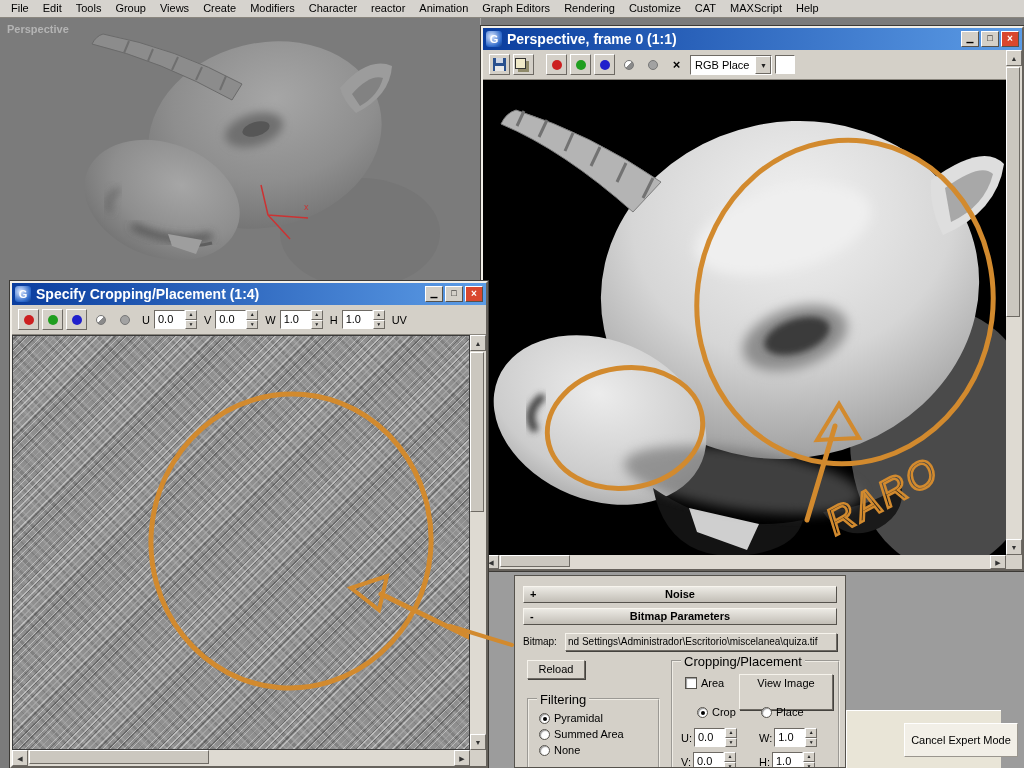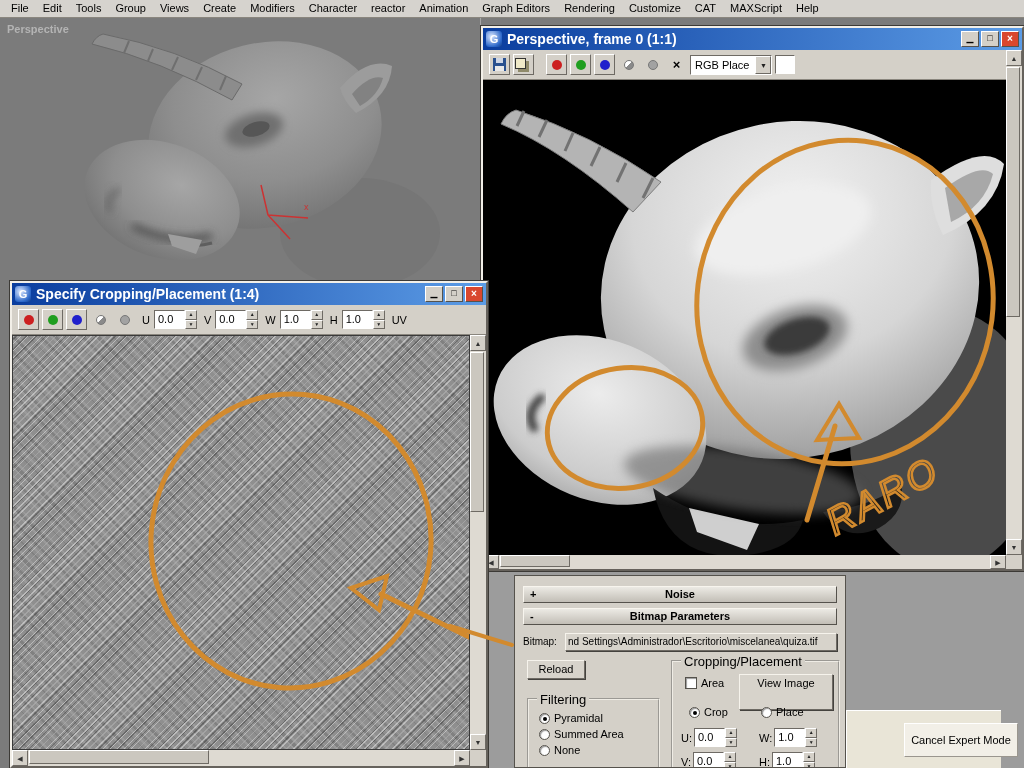--- a/index.html
+++ b/index.html
@@ -406,21 +406,21 @@
       </label>
     </div>
 
     <div class="group-box gb-cropping">
       <span class="gb-title">Cropping/Placement</span>
       <label class="check-row" style="left:12px; top:15px;">
         <span class="checkbox"></span>
         <span>Area</span>
       </label>
       <span class="btn view-image-btn">View Image</span>
-      <label class="radio-row" style="left:16px; top:44px;justify-content:flex-end;">
+      <label class="radio-row" style="left:24px; top:44px;justify-content:flex-end;">
         <span class="radio checked"></span>
         <span>Crop</span>
       </label>
       <label class="radio-row" style="left:88px; top:44px;">
         <span class="radio"></span>
         <span>Place</span>
       </label>
       <span class="gb-spin-row" style="left:8px; top:66px;">
         <span>U:</span>
         <span class="spin-field">

